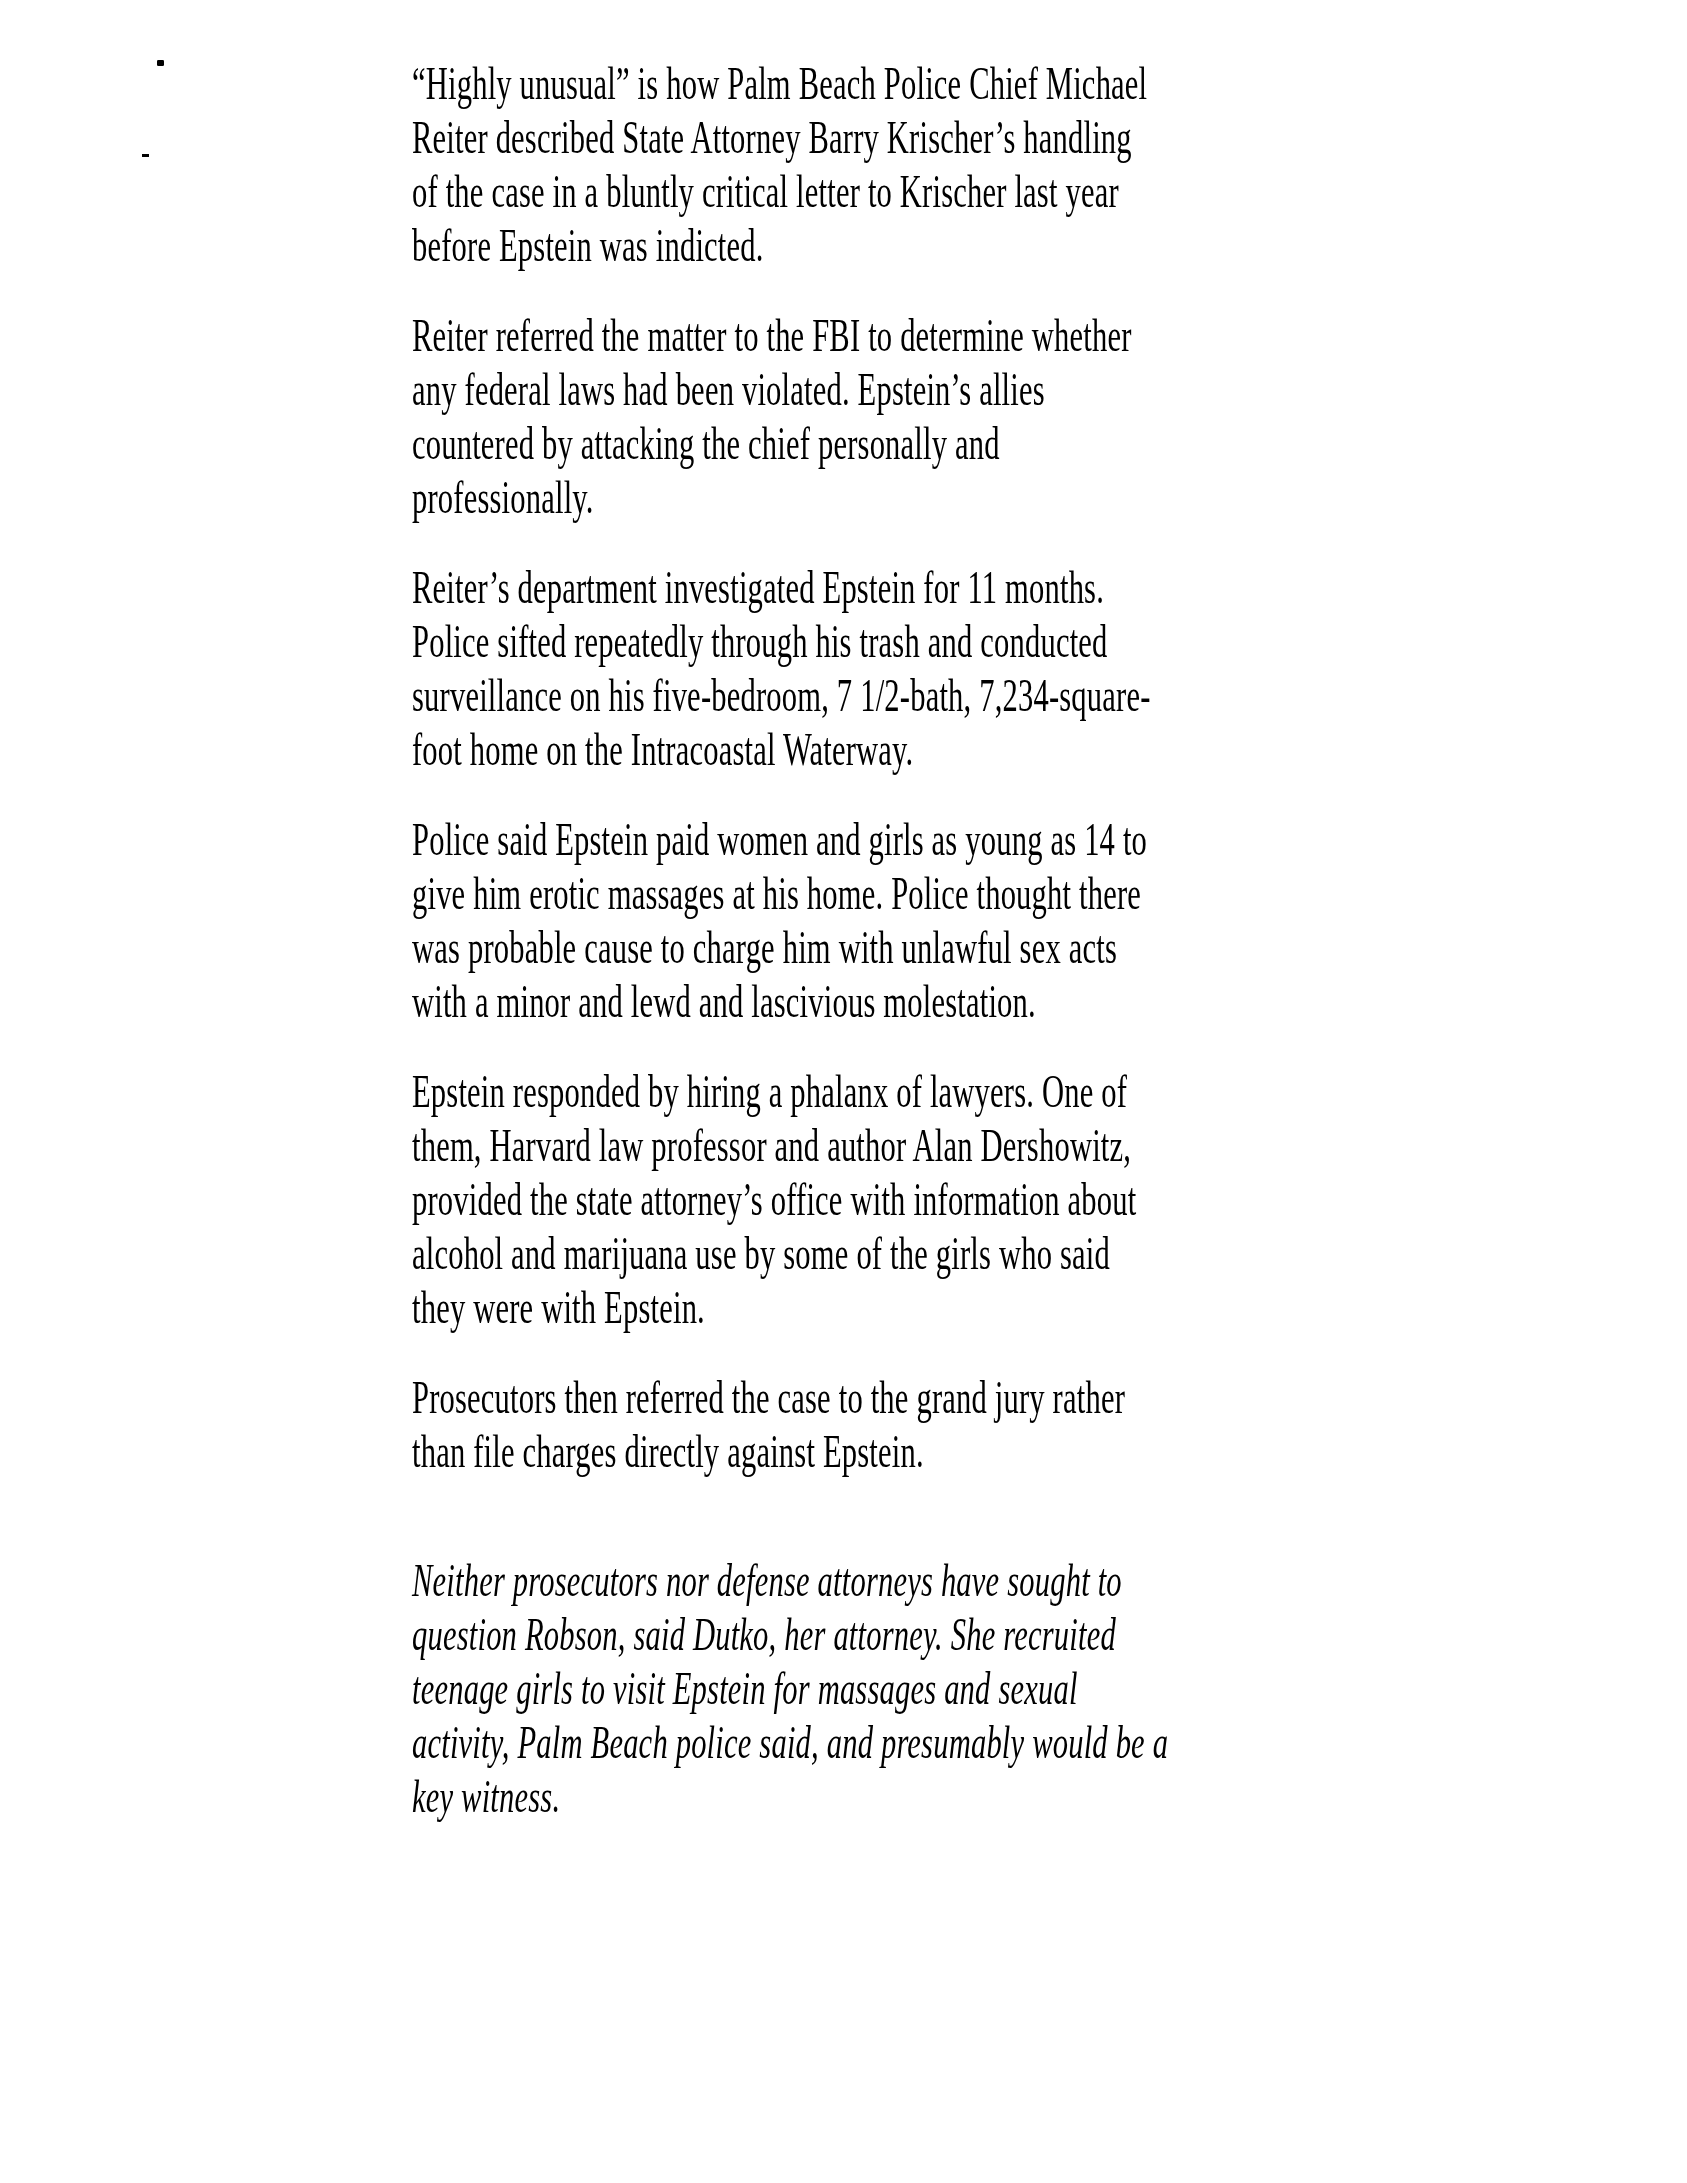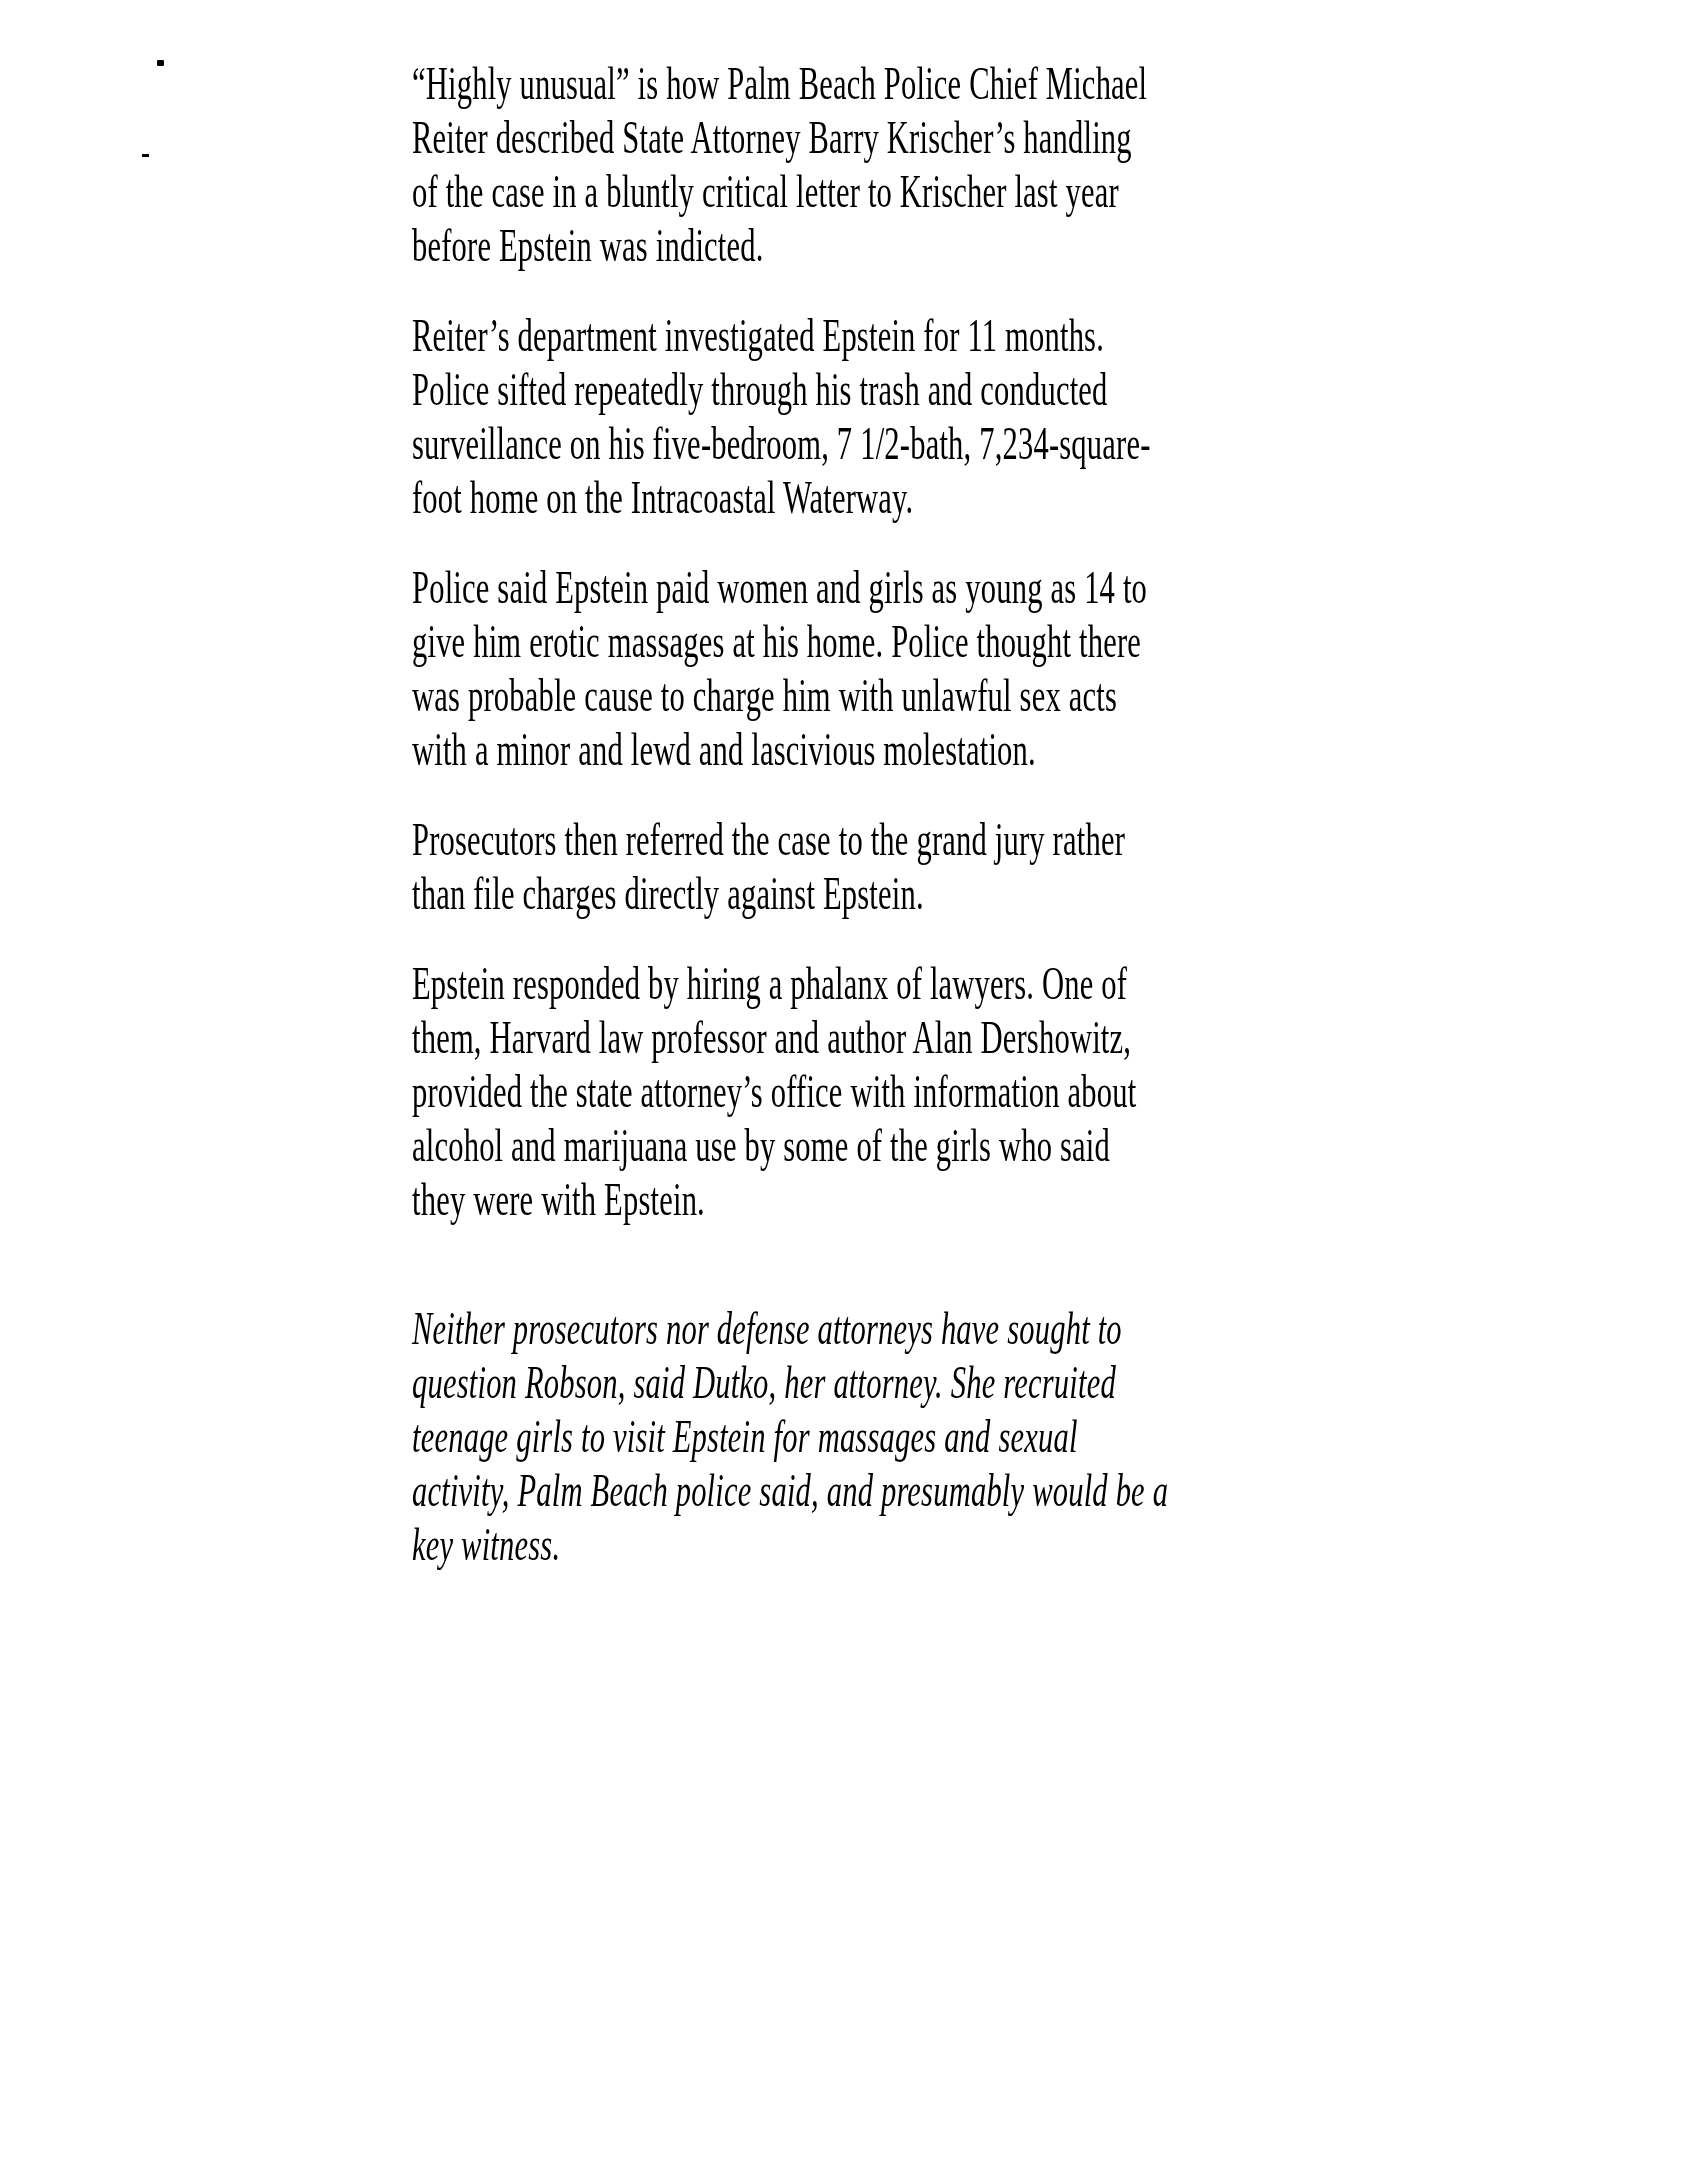--- a/index.html
+++ b/index.html
@@ -70,41 +70,47 @@
   <span class="speck speck-dot"></span>
   <span class="speck speck-dash"></span>
   <main class="text-column">
       <div class="para">
         <span class="line">“Highly unusual” is how Palm Beach Police Chief Michael</span>
         <span class="line">Reiter described State Attorney Barry Krischer’s handling</span>
         <span class="line">of the case in a bluntly critical letter to Krischer last year</span>
         <span class="line">before Epstein was indicted.</span>
       </div>
       <div class="para">
+        <span class="line">Reiter referred the matter to the FBI to determine whether</span>
+        <span class="line">any federal laws had been violated. Epstein’s allies</span>
+        <span class="line">countered by attacking the chief personally and</span>
+        <span class="line">professionally.</span>
+      </div>
+      <div class="para">
         <span class="line">Reiter’s department investigated Epstein for 11 months.</span>
         <span class="line">Police sifted repeatedly through his trash and conducted</span>
         <span class="line">surveillance on his five-bedroom, 7 1/2-bath, 7,234-square-</span>
         <span class="line">foot home on the Intracoastal Waterway.</span>
       </div>
       <div class="para">
         <span class="line">Police said Epstein paid women and girls as young as 14 to</span>
         <span class="line">give him erotic massages at his home. Police thought there</span>
         <span class="line">was probable cause to charge him with unlawful sex acts</span>
         <span class="line">with a minor and lewd and lascivious molestation.</span>
       </div>
       <div class="para">
-        <span class="line">Prosecutors then referred the case to the grand jury rather</span>
-        <span class="line">than file charges directly against Epstein.</span>
-      </div>
-      <div class="para">
         <span class="line">Epstein responded by hiring a phalanx of lawyers. One of</span>
         <span class="line">them, Harvard law professor and author Alan Dershowitz,</span>
         <span class="line">provided the state attorney’s office with information about</span>
         <span class="line">alcohol and marijuana use by some of the girls who said</span>
         <span class="line">they were with Epstein.</span>
+      </div>
+      <div class="para">
+        <span class="line">Prosecutors then referred the case to the grand jury rather</span>
+        <span class="line">than file charges directly against Epstein.</span>
       </div>
       <div class="para gap-large">
         <span class="line">Neither prosecutors nor defense attorneys have sought to</span>
         <span class="line">question Robson, said Dutko, her attorney. She recruited</span>
         <span class="line">teenage girls to visit Epstein for massages and sexual</span>
         <span class="line">activity, Palm Beach police said, and presumably would be a</span>
         <span class="line">key witness.</span>
       </div>
     </main>
 </div>

